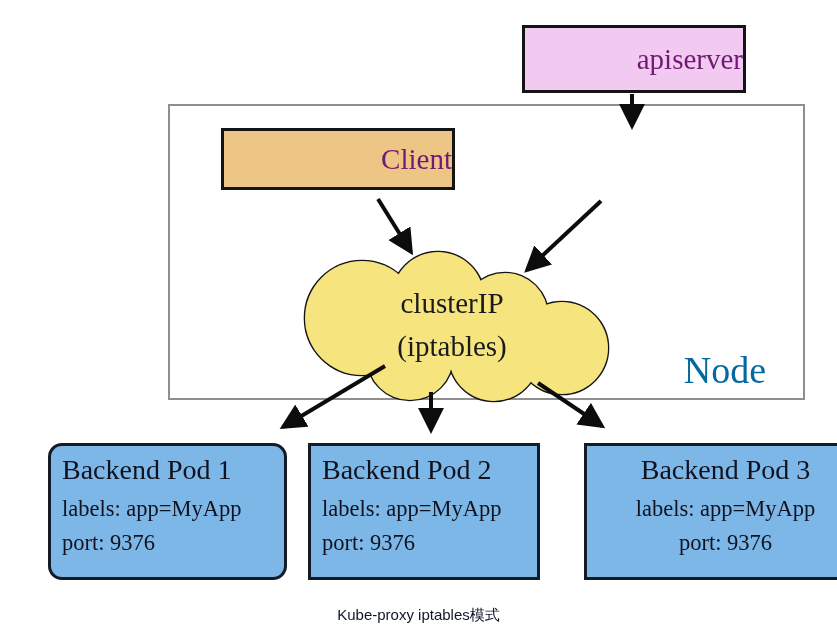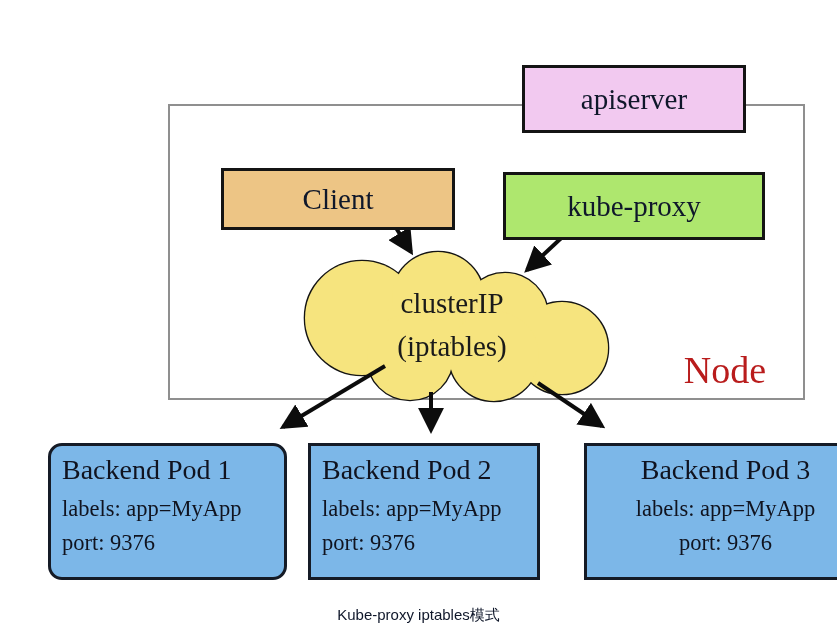--- a/index.html
+++ b/index.html
@@ -6,35 +6,34 @@
   .canvas{
     position:relative;width:837px;height:642px;background:#ffffff;overflow:hidden;
     font-family:"Liberation Serif","DejaVu Serif",serif;
   }
   .node-rect{
     position:absolute;left:168px;top:104px;width:633px;height:292px;
     border:2px solid #8f8f8f;background:transparent;z-index:1;
   }
   .overlay{position:absolute;left:0;top:0;z-index:2;}
   .box{
-    position:absolute;display:flex;align-items:center;justify-content:center;
-    border:3px solid #141414;box-sizing:border-box;color:#0f172a;z-index:3;
+    position:absolute;display:flex;align-items:center;justify-content:flex-end;
+    border:3px solid #141414;box-sizing:border-box;color:#701a75;z-index:3;
     font-size:29px;
-    margin-top:40px;
   }
   .apiserver{left:522px;top:25px;width:224px;height:68px;background:#f2c9f0;}
   .client{left:221px;top:128px;width:234px;height:62px;background:#edc585;}
   .kubeproxy{left:503px;top:132px;width:262px;height:68px;background:#aee76e;}
   .cloud-label{
     position:absolute;left:337px;top:282px;width:230px;z-index:3;
     text-align:center;font-size:29px;line-height:43px;color:#1a1a1a;
   }
   .node-label{
     position:absolute;left:655px;top:348px;width:140px;z-index:3;
-    text-align:center;font-size:38px;color:#b91c1c;
+    text-align:center;font-size:38px;color:#0369a1;
   }
   .pod{
     position:absolute;top:443px;height:137px;background:#7cb7e8;
     border:3px solid #151b26;box-sizing:border-box;color:#10131f;z-index:3;
     padding:2px 0 0 11px;
   }
   .pod1{left:48px;width:239px;border-radius:14px;}
   .pod2{left:308px;width:232px;}
   .pod3{left:584px;width:272px;text-align:center;}
   .pod-title{font-size:28px;line-height:44px;}
@@ -88,23 +87,20 @@
   </svg>
 
   <div class="box apiserver">
     <span>apiserver</span>
   </div>
 
   <div class="box client">
     <span>Client</span>
   </div>
 
-  <div class="box kubeproxy">
-    <span>kube-proxy</span>
-  </div>
 
   <div class="cloud-label">
     <div>clusterIP</div>
     <div>(iptables)</div>
   </div>
 
   <div class="node-label">Node</div>
 
   <div class="pod pod1">
     <div class="pod-title">Backend Pod 1</div>

